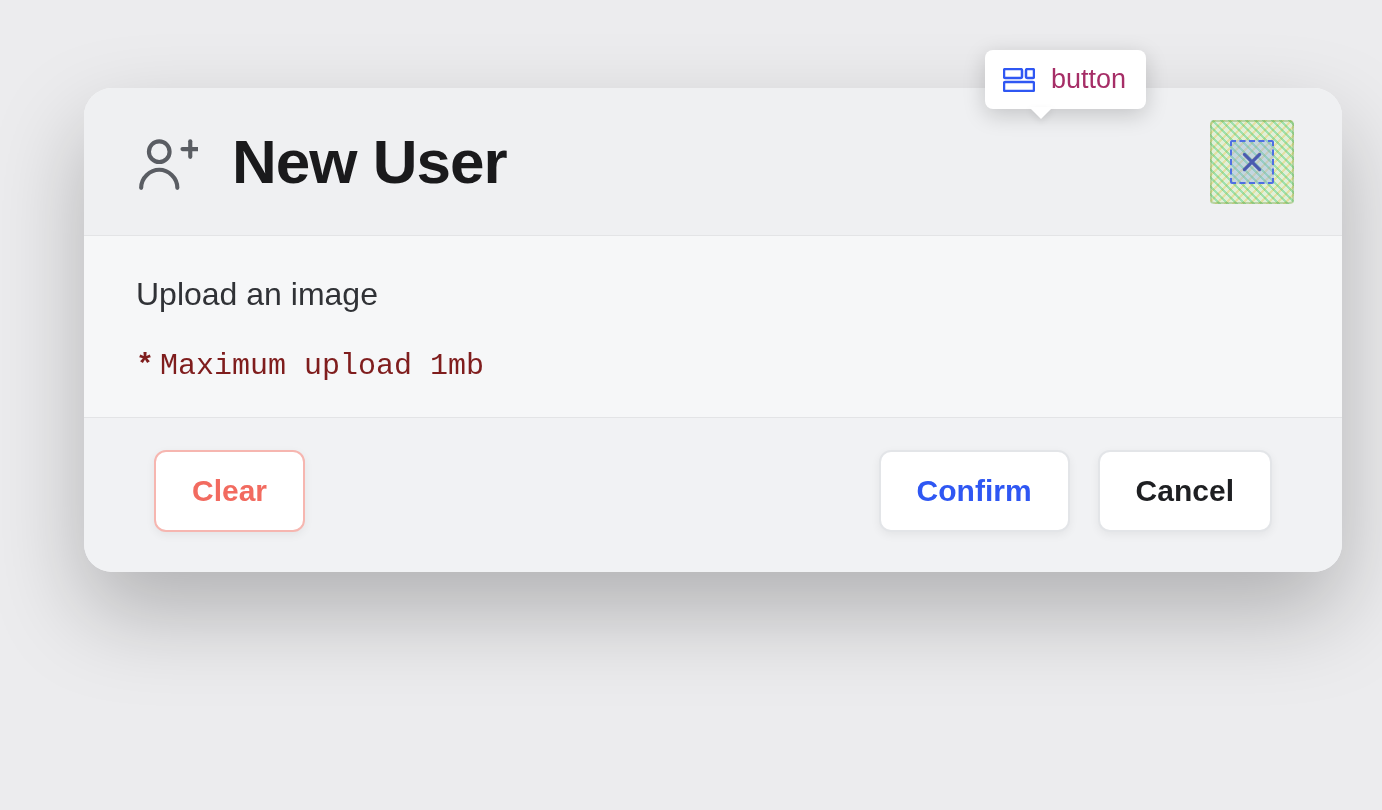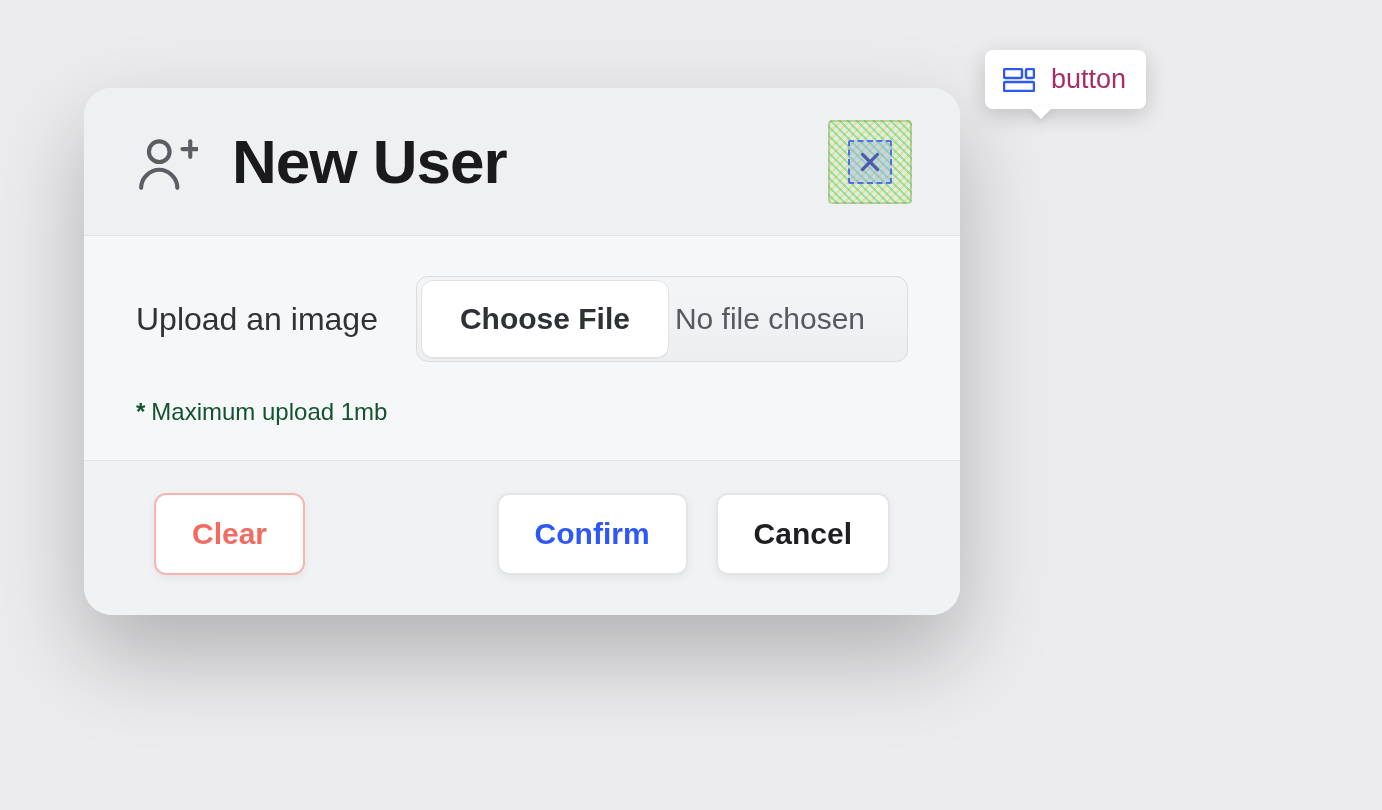--- a/index.html
+++ b/index.html
@@ -35,21 +35,21 @@
   .tooltip-tag{color:var(--pink);font-weight:400;}
   .tooltip-dim{color:#6b6f75;letter-spacing:.5px;font-weight:400;}
   .dev-tooltip::after{
     content:"";position:absolute;left:44px;bottom:-10px;
     width:0;height:0;border-left:12px solid transparent;border-right:12px solid transparent;border-top:12px solid var(--tooltip-bg);
     filter:drop-shadow(0 3px 3px rgba(0,0,0,.08));
   }
 
   
   .modal{
-    position:absolute;top:88px;left:84px;width:876px;
+    position:absolute;top:88px;left:84px;width:1258px;
     border-radius:28px;overflow:hidden;
     background:var(--panel-bg);
     box-shadow:0 40px 90px rgba(0,0,0,0.25);
   }
   .modal-header{
     background:var(--panel-head-bg);
     padding:38px 48px 38px 52px;
     display:flex;align-items:center;gap:34px;
     border-bottom:1px solid var(--border-soft);
     position:relative;
@@ -87,21 +87,21 @@
     background:linear-gradient(#f4f5f6,#eceeef);
     overflow:hidden;align-items:center;
   }
   .file-btn{
     background:#ffffff;border:1px solid #dfe2e5;border-radius:12px;
     height:78px;margin:4px;padding:0 38px;
     font-size:30px;font-weight:800;color:#2e3136;cursor:pointer;
     box-shadow:0 1px 0 rgba(0,0,0,.04);
   }
   .file-status{flex:1;text-align:center;font-size:30px;color:#555a61;padding-right:40px;}
-  .hint{font-size:24px;color:#14532d;}
+  .hint{font-size:30px;color:#7f1d1d;font-family:Liberation Mono, monospace;}
   .hint b{font-weight:800;margin-right:6px;}
 
   
   .modal-footer{
     background:#f1f2f4;padding:32px 70px 40px;
     display:flex;gap:28px;
   }
   .modal-footer .spacer{flex:1;}
   .btn{
     font-size:30px;font-weight:800;border-radius:12px;cursor:pointer;
@@ -148,24 +148,20 @@
               <line x1="19" y1="5" x2="5" y2="19"></line>
             </svg>
           </span>
         </button>
       </div>
     </div>
 
     <div class="modal-body">
       <div class="upload-row">
         <div class="upload-label">Upload an image</div>
-        <div class="file-combo">
-          <button class="file-btn">Choose File</button>
-          <div class="file-status">No file chosen</div>
-        </div>
       </div>
       <div class="hint">
         <b>*</b><span>Maximum upload 1mb</span>
       </div>
     </div>
 
     <div class="modal-footer">
       <button class="btn btn-clear">Clear</button>
       <div class="spacer"></div>
       <button class="btn btn-confirm">Confirm</button>

